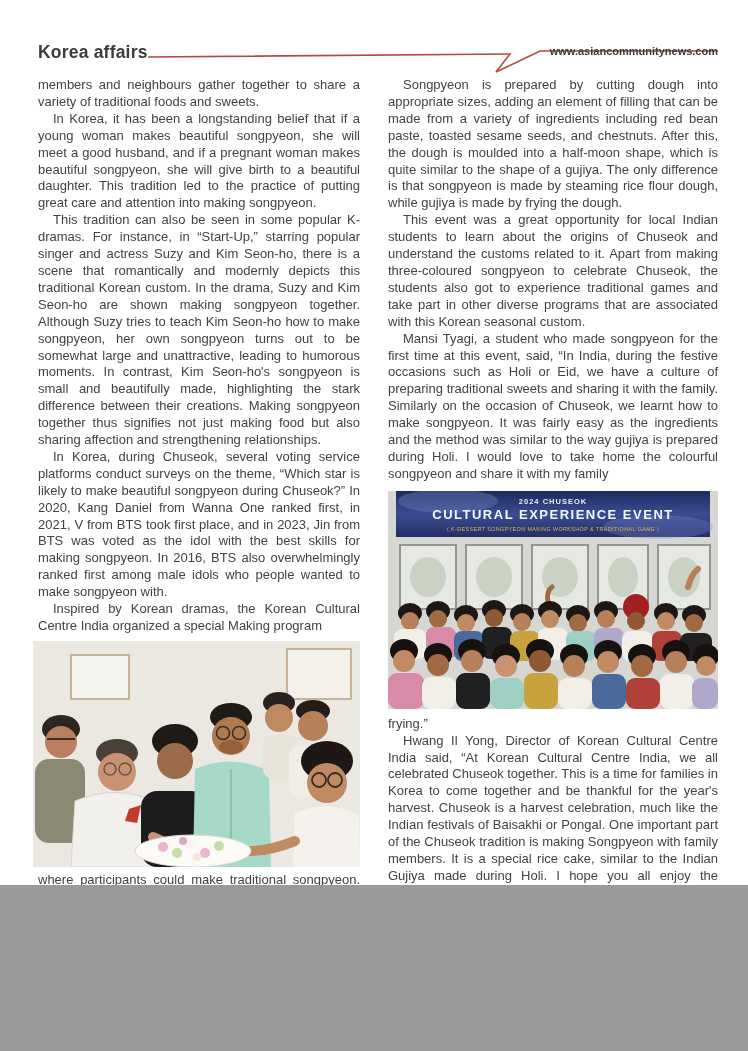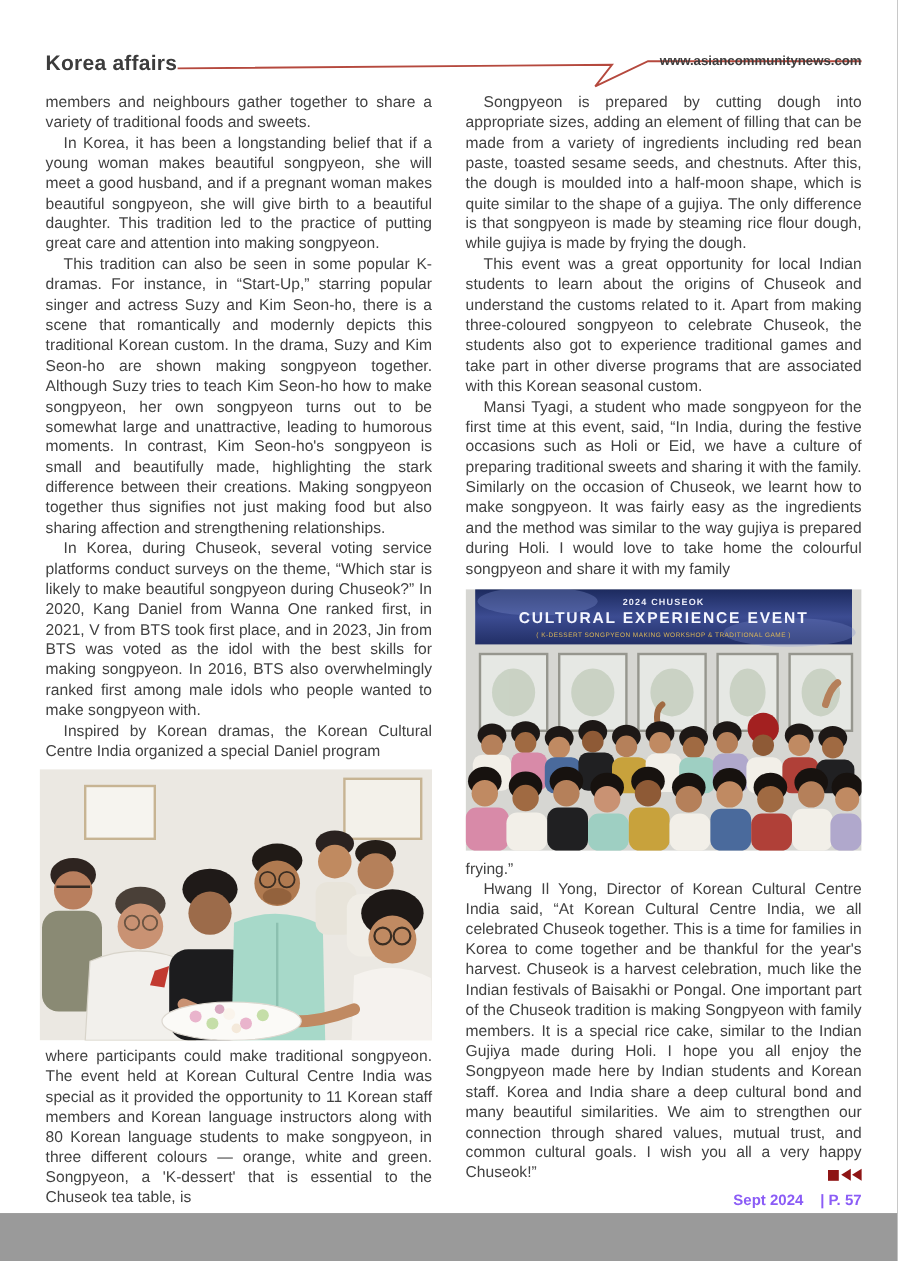--- a/index.html
+++ b/index.html
@@ -1,16 +1,16 @@
 <!DOCTYPE html>
 <html><head>
 <meta charset="utf-8">
 <style>
   html,body{margin:0;padding:0;background:#9a9a9a;}
-  .page{position:relative;width:748px;height:1011px;background:#ffffff;margin:0 auto;
+  .page{position:relative;width:748px;height:885px;background:#ffffff;margin:0 auto;
         font-family:"Liberation Sans",sans-serif;color:#3f3f3f;overflow:hidden;}
   
   .section-title{position:absolute;left:38px;top:42px;font-size:17.5px;font-weight:bold;
         color:#3c3c3c;letter-spacing:.2px;}
   .site-url{position:absolute;right:30px;top:45px;font-size:11px;font-weight:600;color:#3c3c3c;}
   .header-rule{position:absolute;left:146px;top:44px;}
   
   .col{position:absolute;top:77px;}
   .col-left{left:38px;width:322px;}
   .col-right{left:388px;width:330px;}
@@ -56,21 +56,21 @@
   <svg class="header-rule" width="574" height="34" viewBox="0 0 574 34">
     <path d="M2,13 L364,10 L350,28 L394,7 L572,7" fill="none" stroke="#b5493e" stroke-width="1.6" stroke-linejoin="miter"></path>
   </svg>
   <div class="site-url">www.asiancommunitynews.com</div>
 
   <section class="col col-left">
     <p>members and neighbours gather together to share a variety of traditional foods and sweets.</p>
     <p class="indent">In Korea, it has been a longstanding belief that if a young woman makes beautiful songpyeon, she will meet a good husband, and if a pregnant woman makes beautiful songpyeon, she will give birth to a beautiful daughter. This tradition led to the practice of putting great care and attention into making songpyeon.</p>
     <p class="indent">This tradition can also be seen in some popular K-dramas. For instance, in “Start-Up,” starring popular singer and actress Suzy and Kim Seon-ho, there is a scene that romantically and modernly depicts this traditional Korean custom. In the drama, Suzy and Kim Seon-ho are shown making songpyeon together. Although Suzy tries to teach Kim Seon-ho how to make songpyeon, her own songpyeon turns out to be somewhat large and unattractive, leading to humorous moments. In contrast, Kim Seon-ho's songpyeon is small and beautifully made, highlighting the stark difference between their creations. Making songpyeon together thus signifies not just making food but also sharing affection and strengthening relationships.</p>
     <p class="indent">In Korea, during Chuseok, several voting service platforms conduct surveys on the theme, “Which star is likely to make beautiful songpyeon during Chuseok?” In 2020, Kang Daniel from Wanna One ranked first, in 2021, V from BTS took first place, and in 2023, Jin from BTS was voted as the idol with the best skills for making songpyeon. In 2016, BTS also overwhelmingly ranked first among male idols who people wanted to make songpyeon with.</p>
-    <p class="indent">Inspired by Korean dramas, the Korean Cultural Centre India organized a special Daniel program</p>
+    <p class="indent">Inspired by Korean dramas, the Korean Cultural Centre India organized a special Making program</p>
 
     <figure class="photo-left">
       <svg width="327" height="226" viewBox="0 0 327 226">
         <rect width="327" height="226" fill="#ebe8e2"></rect>
         <rect x="38" y="14" width="58" height="44" fill="#f6f4ef" stroke="#c7b493" stroke-width="2"></rect>
         <rect x="254" y="8" width="64" height="50" fill="#f3f1ea" stroke="#c7b493" stroke-width="2"></rect>
 
         <ellipse cx="28" cy="88" rx="19" ry="14" fill="#2e2420"></ellipse>
         <circle cx="28" cy="101" r="16" fill="#b97f5e"></circle>
         <line x1="14" y1="98" x2="42" y2="98" stroke="#3a2d24" stroke-width="2"></line>

